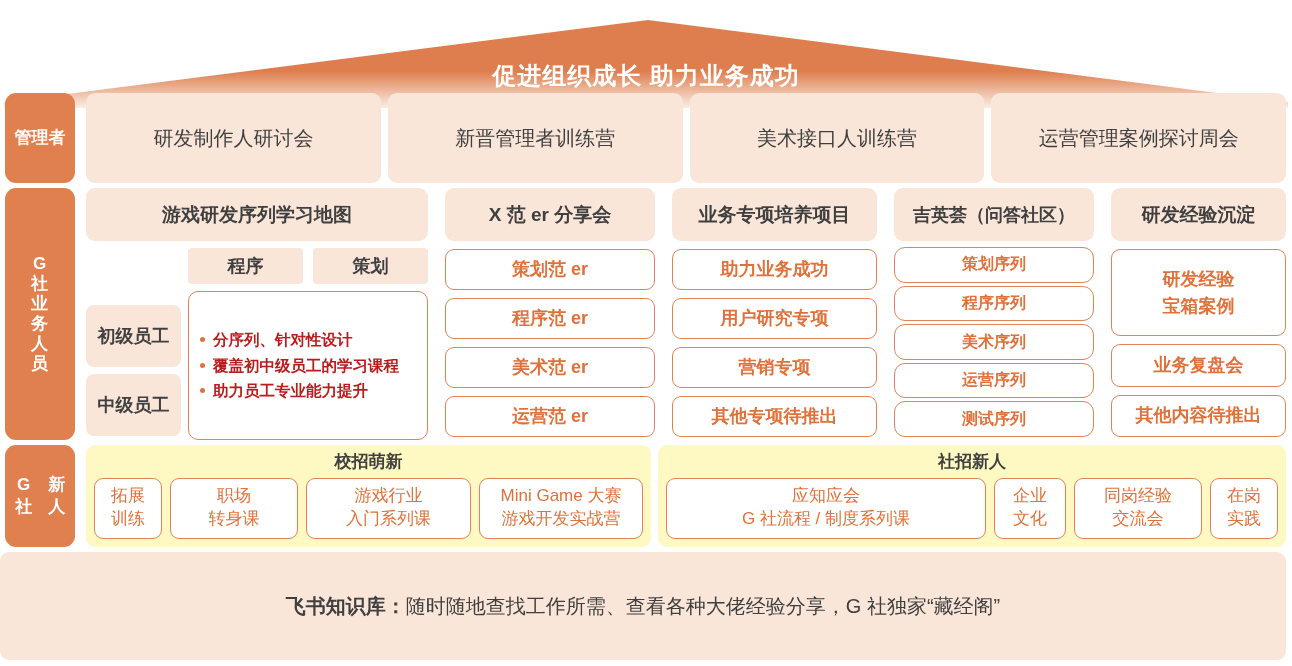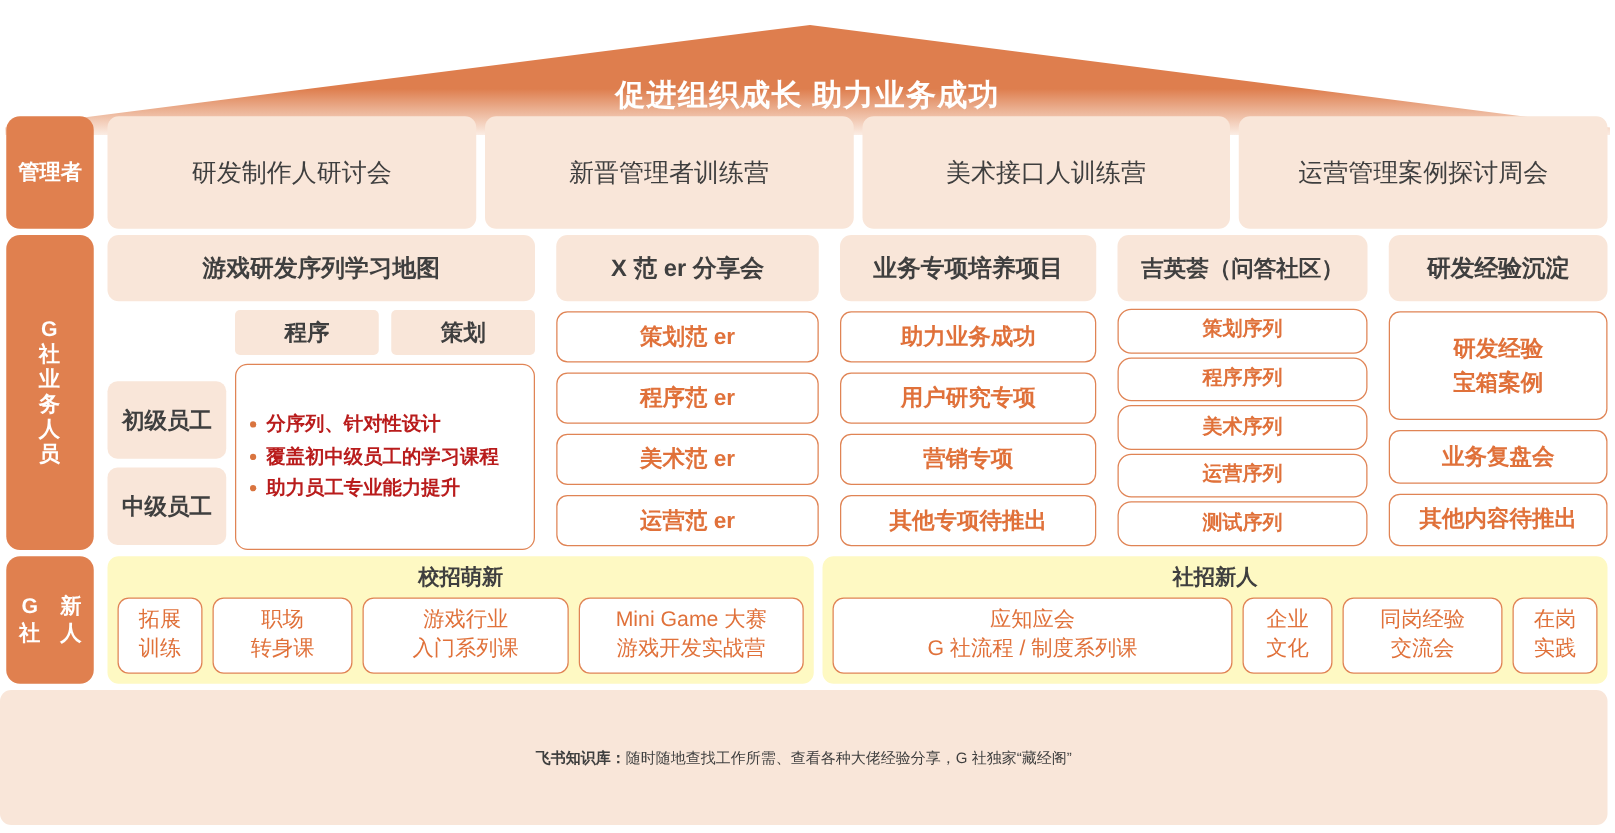--- a/index.html
+++ b/index.html
@@ -111,37 +111,37 @@
     display:flex;flex-direction:column;
   }
   .panel .ptitle{
     text-align:center;font-size:17px;font-weight:bold;color:#3f3f3f;
     line-height:1.5;margin-bottom:3px;
   }
   .panel .prow{display:flex;gap:8px;flex:1;}
   .panel .prow .it{font-size:17px;line-height:1.34;padding:2px 4px;}
   .panelA{width:565px;}
   .panelA .prow .it:nth-child(1){width:68px;}
-  .panelA .prow .it:nth-child(2){width:112px;}
+  .panelA .prow .it:nth-child(2){width:128px;}
   .panelA .prow .it:nth-child(3){width:165px;}
   .panelA .prow .it:nth-child(4){flex:1;}
   .panelB{flex:1;}
   .panelB .prow .it:nth-child(1){flex:1;}
   .panelB .prow .it:nth-child(2){width:72px;}
   .panelB .prow .it:nth-child(3){width:128px;}
   .panelB .prow .it:nth-child(4){width:68px;}
 
   
   .r4{height:108px;}
   .r4 .rowlabel{font-size:17px;}
   .r4 .rowbody{padding-right:6px;}
   .r4 .banner{
     flex:1;background:#F9E6D9;border-radius:9px;
     display:flex;align-items:center;justify-content:center;
-    font-size:12px;color:#3f3f3f;text-align:left;
+    font-size:20px;color:#3f3f3f;text-align:left;
   }
   .r4 .banner b{font-weight:bold;}
 </style>
 </head>
 <body>
 
 <div id="stage">
 
   <div class="roof">
     <svg width="1292" height="92" viewBox="0 0 1292 92">

